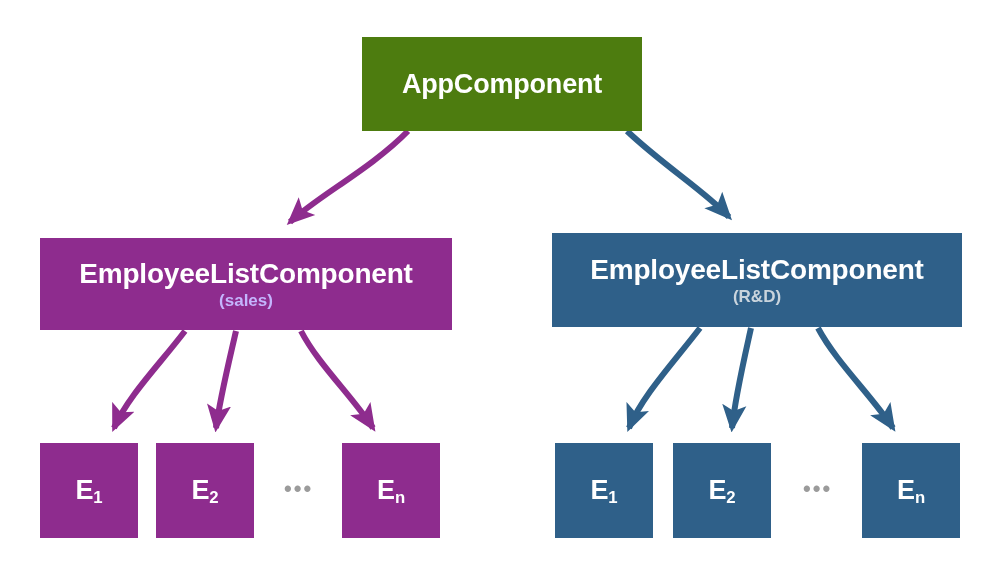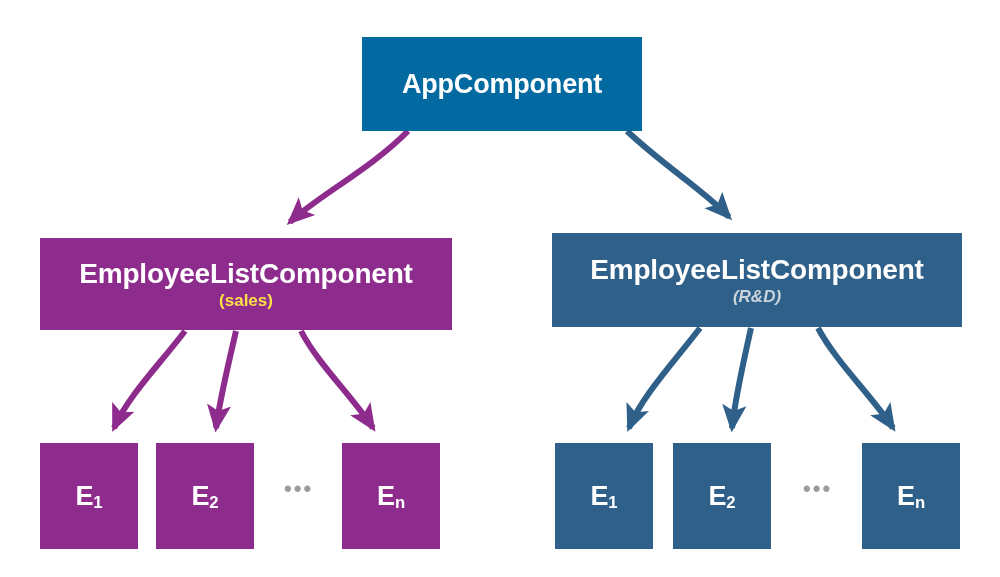--- a/index.html
+++ b/index.html
@@ -37,35 +37,34 @@
     text-align: center;
     line-height: 1.12;
   }
   .node .title {
     font-weight: bold;
     letter-spacing: -0.2px;
     white-space: nowrap;
   }
   .node .subtitle {
     font-weight: bold;
-    color: #fde047;
+    color: #c4b5fd;
     margin-top: 2px;
   }
   .node.blue .subtitle {
     color: #c9d4dd;
-    font-style: italic;
   }
 
   
   #node-app {
     left: 362px;
     top: 37px;
     width: 280px;
     height: 94px;
-    background: #0369a1;
+    background: #4d7c0f;
   }
   #node-app .title { font-size: 27px; }
 
   
   #node-list-sales {
     left: 40px;
     top: 238px;
     width: 412px;
     height: 92px;
     background: #8E2C8E;
@@ -78,21 +77,21 @@
     background: #2F6089;
   }
   #node-list-sales .title,
   #node-list-rnd .title { font-size: 28px; }
   #node-list-sales .subtitle,
   #node-list-rnd .subtitle { font-size: 17px; }
 
   
   .leaf {
     width: 98px;
-    height: 106px;
+    height: 95px;
     top: 443px;
   }
   .leaf .title { font-size: 27px; }
   .leaf .title sub {
     font-size: 0.62em;
     vertical-align: baseline;
     position: relative;
     bottom: -0.20em;
     font-weight: bold;
   }

